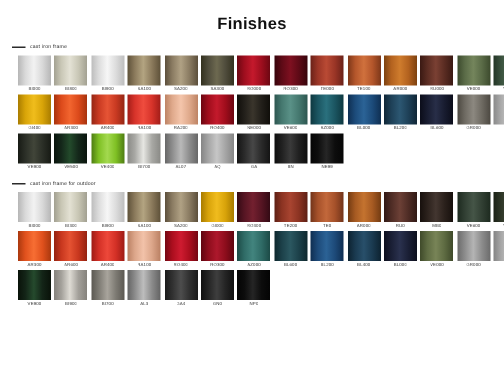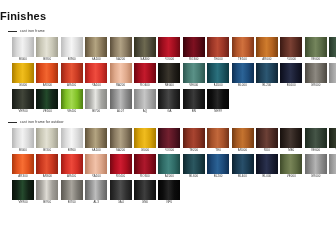--- a/index.html
+++ b/index.html
@@ -15,21 +15,21 @@
     color: #1a1a1a;
   }
   .page {
     position: relative;
     width: 336px;
     height: 252px;
     box-sizing: border-box;
     padding: 0;
   }
   .page-title {
-    text-align: left;
+    text-align: center;
     font-size: 11px;
     font-weight: bold;
     letter-spacing: 0.2px;
     color: #111111;
     margin: 0;
     padding-top: 10px;
     line-height: 13px;
   }
   .section {
     margin-top: 4px;

